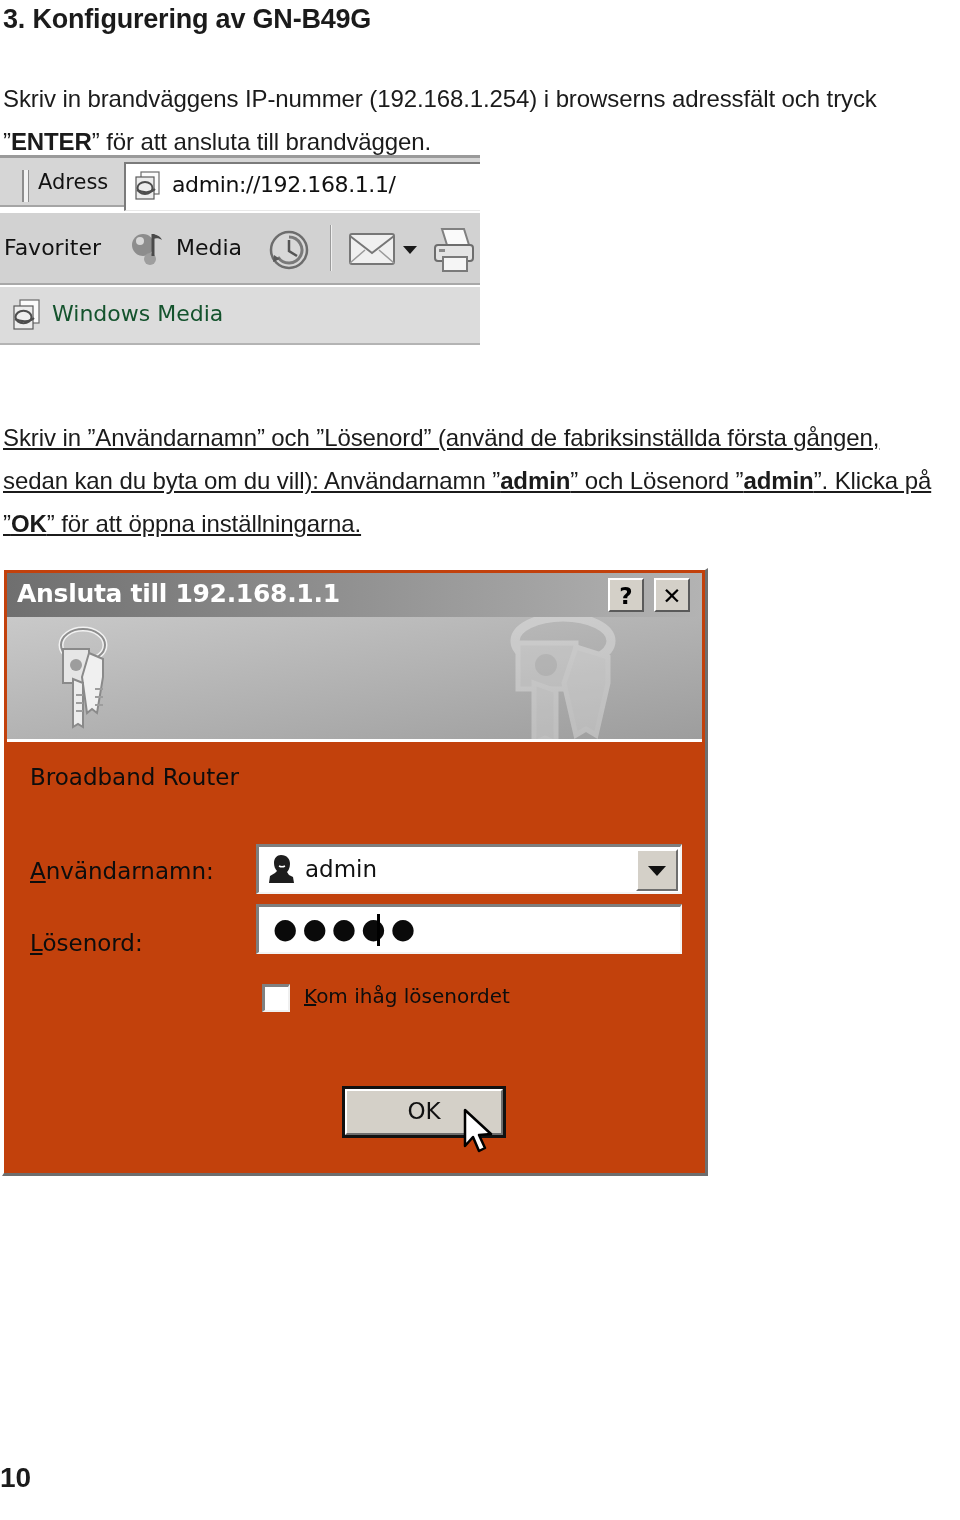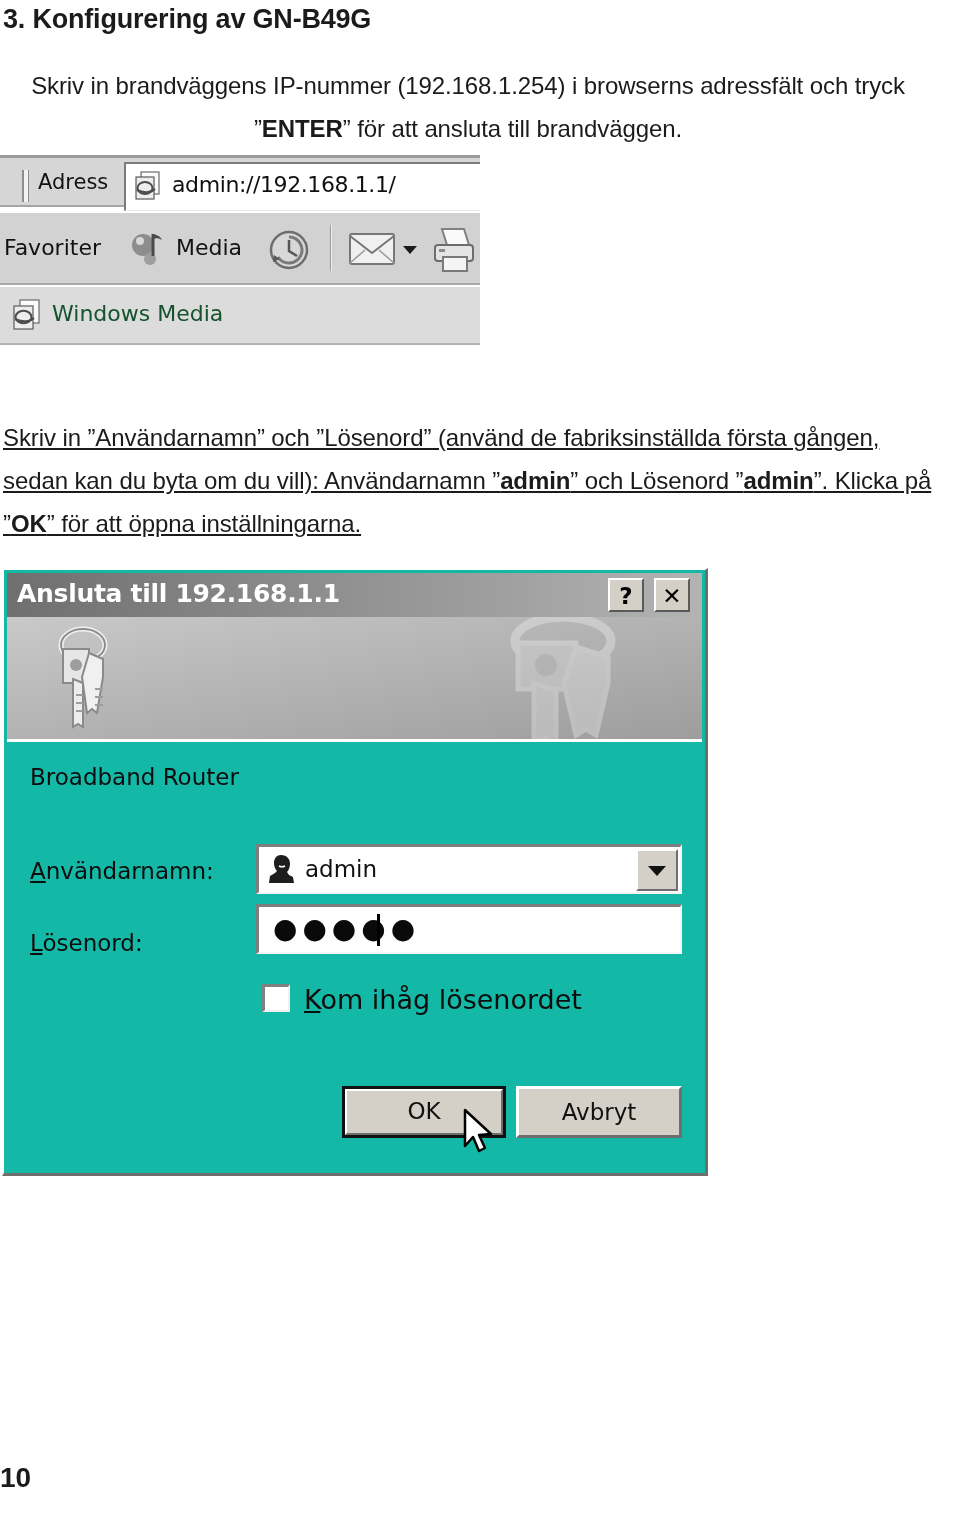--- a/index.html
+++ b/index.html
@@ -29,21 +29,21 @@
 
   .para {
     position: absolute;
     left: 3px;
     font-size: 24px;
     line-height: 43px;
     color: #1b1b1b;
     letter-spacing: -0.1px;
   }
   .para b { font-weight: bold; }
-  .para-intro { top: 64px; width: 930px; text-align: center; }
+  .para-intro { top: 77px; width: 930px; }
   .para-login { top: 416px; width: 945px; text-decoration: underline; }
 
   .page-number {
     position: absolute;
     left: 0;
     top: 1462px;
     width: 960px;
     font-size: 28px;
     font-weight: bold;
     color: #1b1b1b;
@@ -203,21 +203,21 @@
     color: #14532d;
   }
 
   
   .auth-dialog {
     position: absolute;
     left: 2px;
     top: 568px;
     width: 706px;
     height: 608px;
-    background: #14b8a6;
+    background: #c2410c;
     border-top: 2px solid #ffffff;
     border-left: 2px solid #ffffff;
     border-right: 3px solid #6e6e6e;
     border-bottom: 3px solid #6e6e6e;
     font-family: "DejaVu Sans", sans-serif;
     box-sizing: border-box;
   }
 
   .dlg-titlebar {
     position: absolute;
@@ -400,21 +400,21 @@
     border-top: 3px solid #808080;
     border-left: 3px solid #808080;
     border-right: 2px solid #f0f0f0;
     border-bottom: 2px solid #f0f0f0;
     box-sizing: border-box;
   }
   .remember-label {
     position: absolute;
     left: 42px;
     top: 2px;
-    font-size: 27px;
+    font-size: 20px;
     color: #0d0d0d;
     white-space: nowrap;
   }
   .remember-label u { text-decoration: underline; }
 
   .dlg-button {
     position: absolute;
     top: 344px;
     height: 52px;
     background: #d4d0c8;
@@ -576,21 +576,20 @@
     </div>
 
     <div class="remember-row">
       <div class="checkbox-square"></div>
       <div class="remember-label"><u>K</u><span>om ihåg lösenordet</span></div>
     </div>
 
     <div class="dlg-button btn-ok">
       <div class="btn-ok-inner">OK</div>
     </div>
-    <div class="dlg-button btn-cancel">Avbryt</div>
 
     <svg class="mouse-cursor" viewBox="0 0 34 52">
       <path d="M3 2l0 36 8-9 6 14 6-3-6-13 12-1z" fill="#ffffff" stroke="#000000" stroke-width="2.5" stroke-linejoin="round"></path>
     </svg>
   </div>
 </div>
 
 <div class="page-number">10</div>
 
 </body></html>

